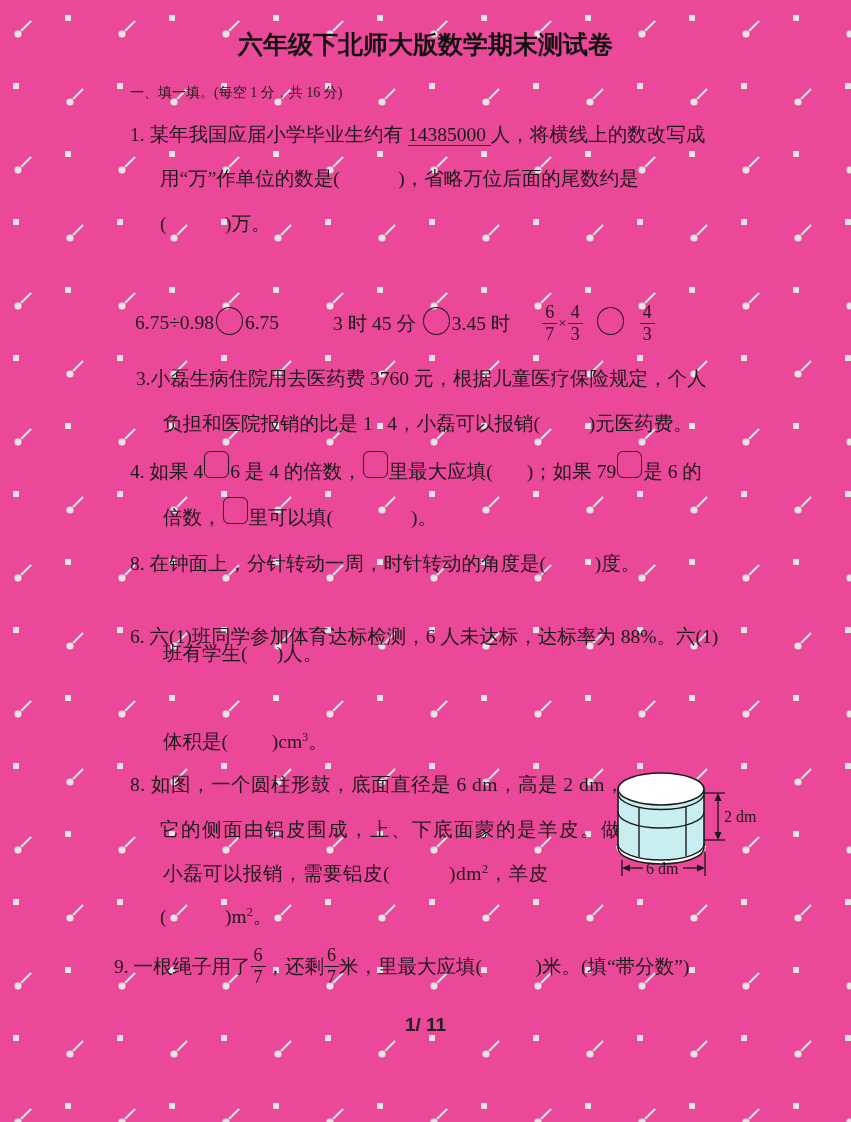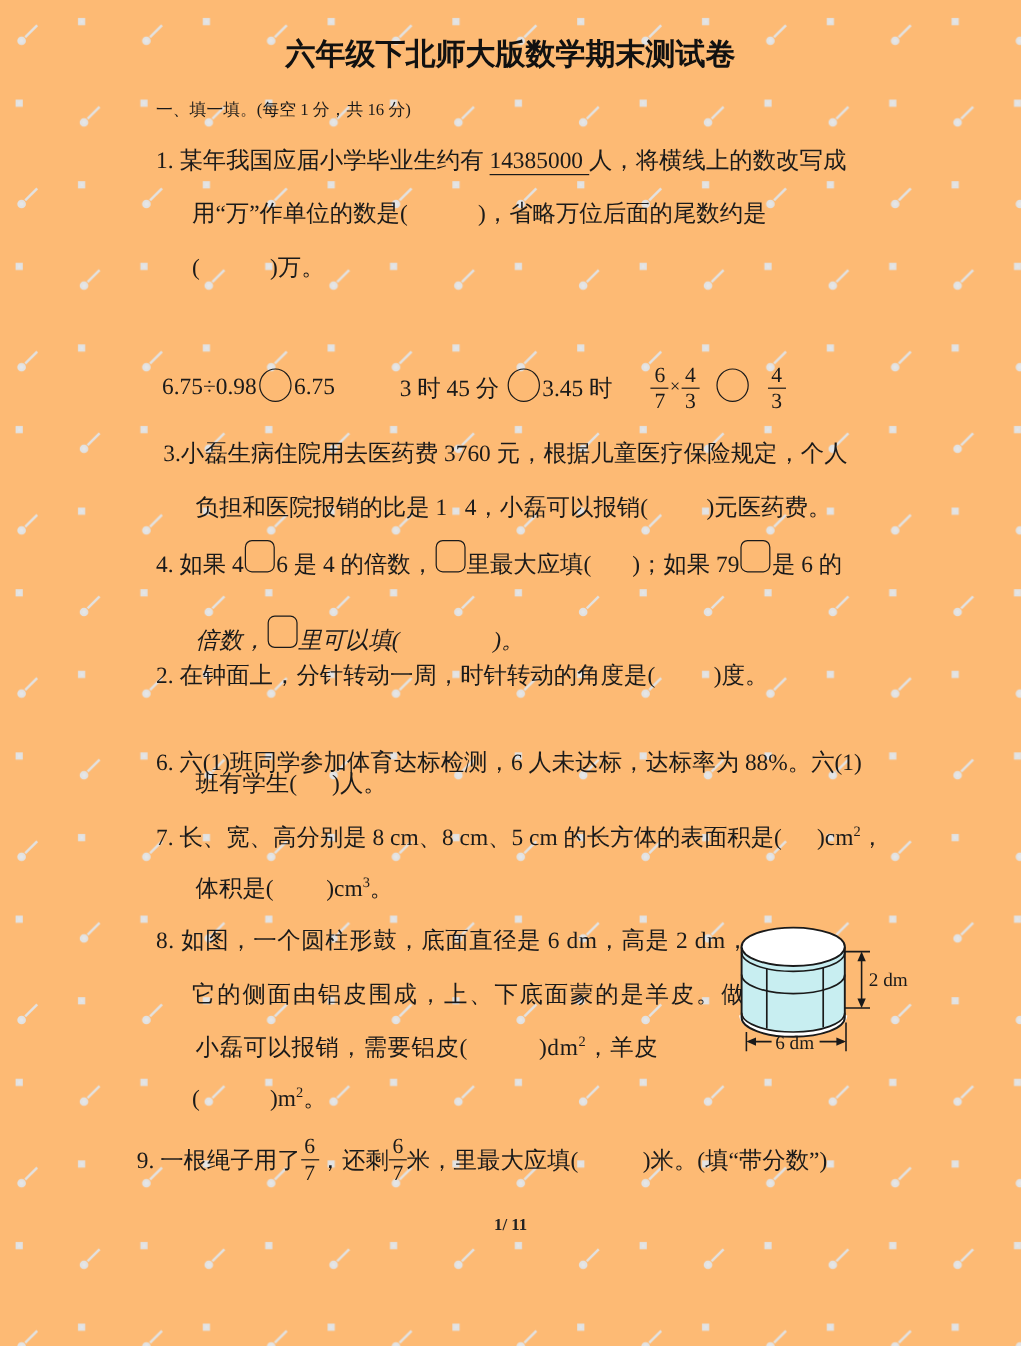--- a/index.html
+++ b/index.html
@@ -1,18 +1,18 @@
 <!DOCTYPE html>
 <html><head>
 <meta charset="utf-8">
 <style>
   html,body{margin:0;padding:0;background:#ffffff;}
   .page{
     position:relative;width:851px;height:1122px;overflow:hidden;
-    background:#fdba74;color:#1a1a1a;
+    background:#ec4899;color:#1a1a1a;
     font-family:"Liberation Serif", serif;
   }
   .wm{position:absolute;left:0;top:0;z-index:0;}
   .title{
     position:absolute;left:0;top:28px;width:851px;margin:0;
     text-align:center;font-family:"Liberation Sans", sans-serif;
     font-weight:700;font-size:25px;color:#111;z-index:2;
   }
   .line{
     position:absolute;font-size:19.5px;white-space:pre;z-index:2;line-height:26px;
@@ -33,21 +33,21 @@
     font-size:19.5px;white-space:pre;
   }
   .frac{display:inline-flex;flex-direction:column;align-items:center;
     font-size:18px;line-height:1.15;}
   .frac .fden{border-top:1.7px solid #1a1a1a;}
   .frac .fnum,.frac .fden{padding:0 3px;}
   .times{font-size:15px;padding:0 1px;}
   sup{font-size:12px;line-height:0;}
   .footer{
     position:absolute;left:0;top:1014px;width:851px;text-align:center;
-    font-family:Liberation Serif, serif;font-weight:700;font-size:14px;
+    font-family:Liberation Sans, sans-serif;font-weight:700;font-size:19px;
     color:#222;z-index:2;
   }
   .figure{position:absolute;z-index:2;}
 </style>
 </head>
 <body>
 
 <div class="page">
 
   <svg class="wm" width="851" height="1122" aria-hidden="true">
@@ -90,28 +90,27 @@
     <span style="width:12px;"></span>
     <span class="circle inline"></span>
     <span style="width:14px;"></span>
     <span class="frac"><span class="fnum">4</span><span class="fden">3</span></span>
   </div>
 
   <div class="line" style="left:136px;top:366px;">3.小磊生病住院用去医药费 3760 元，根据儿童医疗保险规定，个人</div>
   <div class="line" style="left:163px;top:411px;">负担和医院报销的比是 1   4，小磊可以报销(          )元医药费。</div>
 
   <div class="line" style="left:130px;top:459px;"><span>4. 如果 4</span><span class="box"></span><span>6 是 4 的倍数，</span><span class="box"></span><span>里最大应填(       )；如果 79</span><span class="box"></span><span>是 6 的</span></div>
-  <div class="line" style="left:163px;top:522px;font-style:italic;"><span>倍数，</span><span class="box"></span><span>里可以填(                )。</span></div>
+  <div class="line" style="left:163px;top:505px;"><span>倍数，</span><span class="box"></span><span>里可以填(                )。</span></div>
 
-  <div class="line" style="left:130px;top:551px;">2. 在钟面上，分针转动一周，时针转动的角度是(          )度。</div>
+  <div class="line" style="left:130px;top:551px;">8. 在钟面上，分针转动一周，时针转动的角度是(          )度。</div>
 
   <div class="line" style="left:130px;top:624px;">6. 六(1)班同学参加体育达标检测，6 人未达标，达标率为 88%。六(1)</div>
   <div class="line" style="left:163px;top:641px;">班有学生(      )人。</div>
 
-  <div class="line" style="left:130px;top:686px;"><span>7. 长、宽、高分别是 8 cm、8 cm、5 cm 的长方体的表面积是(      )cm</span><sup>2</sup><span>，</span></div>
   <div class="line" style="left:163px;top:729px;"><span>体积是(         )cm</span><sup>3</sup><span>。</span></div>
 
   <div class="line" style="left:130px;top:772px;letter-spacing:0.5px;">8. 如图，一个圆柱形鼓，底面直径是 6 dm，高是 2 dm，</div>
   <div class="line" style="left:160px;top:817px;letter-spacing:1.5px;">它的侧面由铝皮围成，上、下底面蒙的是羊皮。做</div>
   <div class="line" style="left:163px;top:861px;letter-spacing:0.5px;"><span>小磊可以报销，需要铝皮(           )dm</span><sup>2</sup><span>，羊皮</span></div>
   <div class="line" style="left:160px;top:904px;"><span>(            )m</span><sup>2</sup><span>。</span></div>
 
   <svg class="figure" style="left:613px;top:768px;" width="150" height="122" viewBox="0 0 150 122">
 
     <path d="M5,24 V76 A43,16 0 0 0 91,76 V24 A43,16 0 0 0 5,24 Z" fill="#c8eef1" stroke="none"></path>

